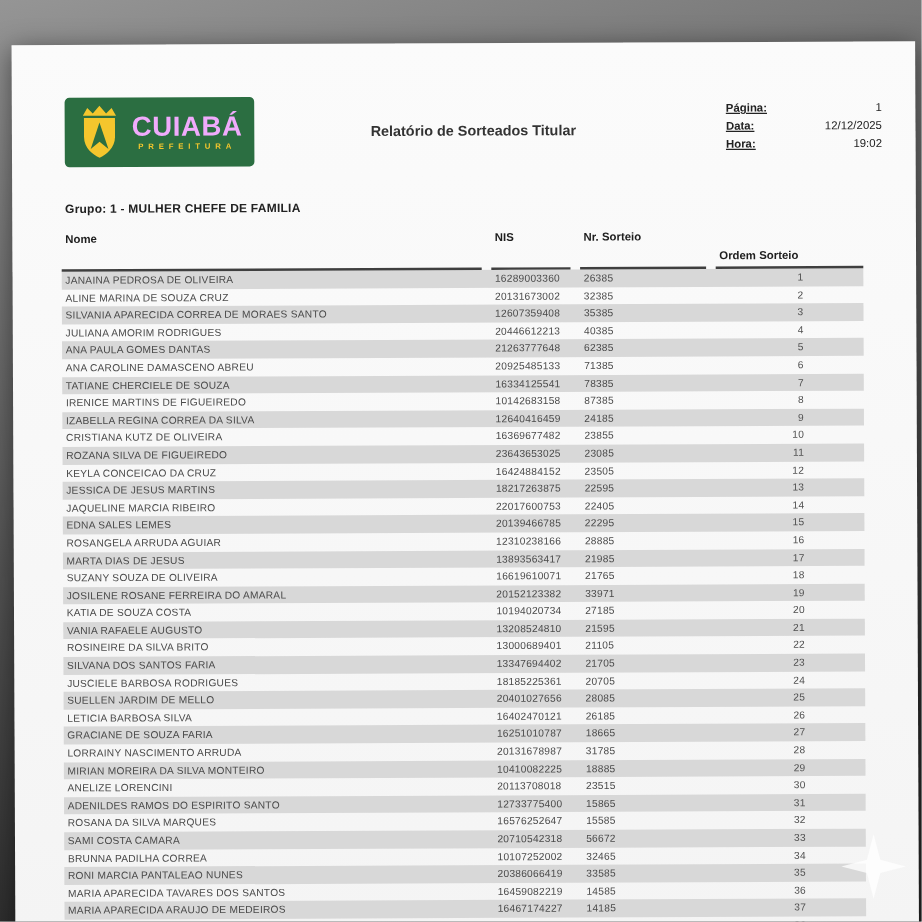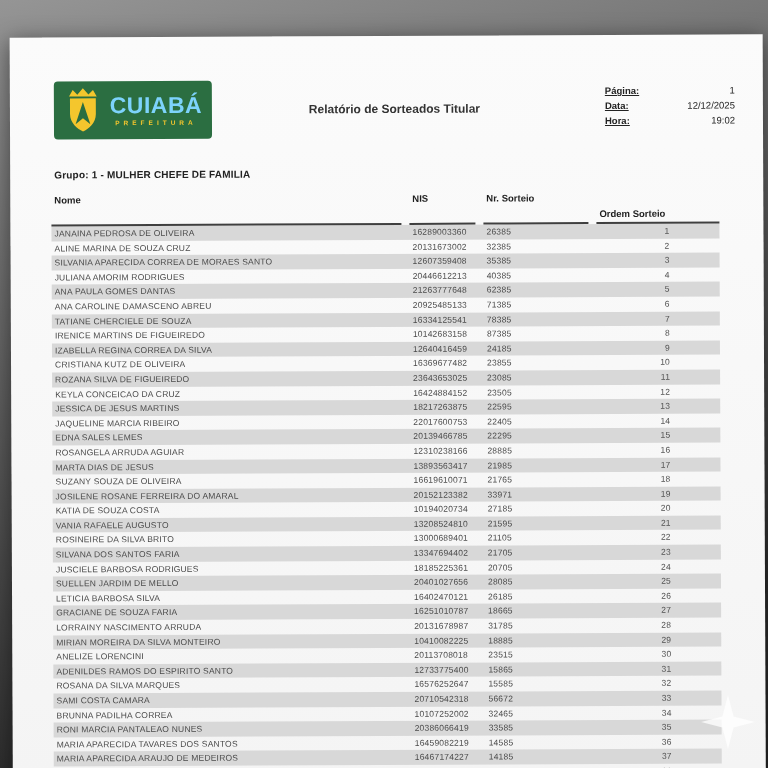--- a/index.html
+++ b/index.html
@@ -15,21 +15,21 @@
     box-shadow:0 4px 22px rgba(0,0,0,.5);
   }
   .page-inner{padding:44px 28px 0 44px;}
   
   .doc-header{position:relative;display:flex;align-items:flex-start;height:62px;}
   .logo{
     width:158px;height:58px;border-radius:4px;background:#2b6e41;
     display:flex;align-items:center;justify-content:center;gap:8px;flex:none;
   }
   .logo-text{display:flex;flex-direction:column;align-items:center;line-height:1;}
-  .logo-name{color:#7dd3fc;font-weight:bold;font-size:23px;letter-spacing:.5px;}
+  .logo-name{color:#f0abfc;font-weight:bold;font-size:23px;letter-spacing:.5px;}
   .logo-sub{color:#f4c62d;font-size:6.5px;letter-spacing:4px;margin-top:3px;font-weight:bold;}
   .doc-title{
     position:absolute;left:0;right:0;top:22px;text-align:center;
     font-size:12px;font-weight:bold;color:#333;
   }
   .meta{margin-left:auto;width:130px;font-size:9.5px;color:#222;margin-top:4px;}
   .meta-row{display:flex;justify-content:space-between;line-height:15px;}
   .meta-label{font-weight:bold;text-decoration:underline;}
   
   .grupo{margin-top:26px;font-size:10px;font-weight:bold;color:#222;letter-spacing:.2px;}

